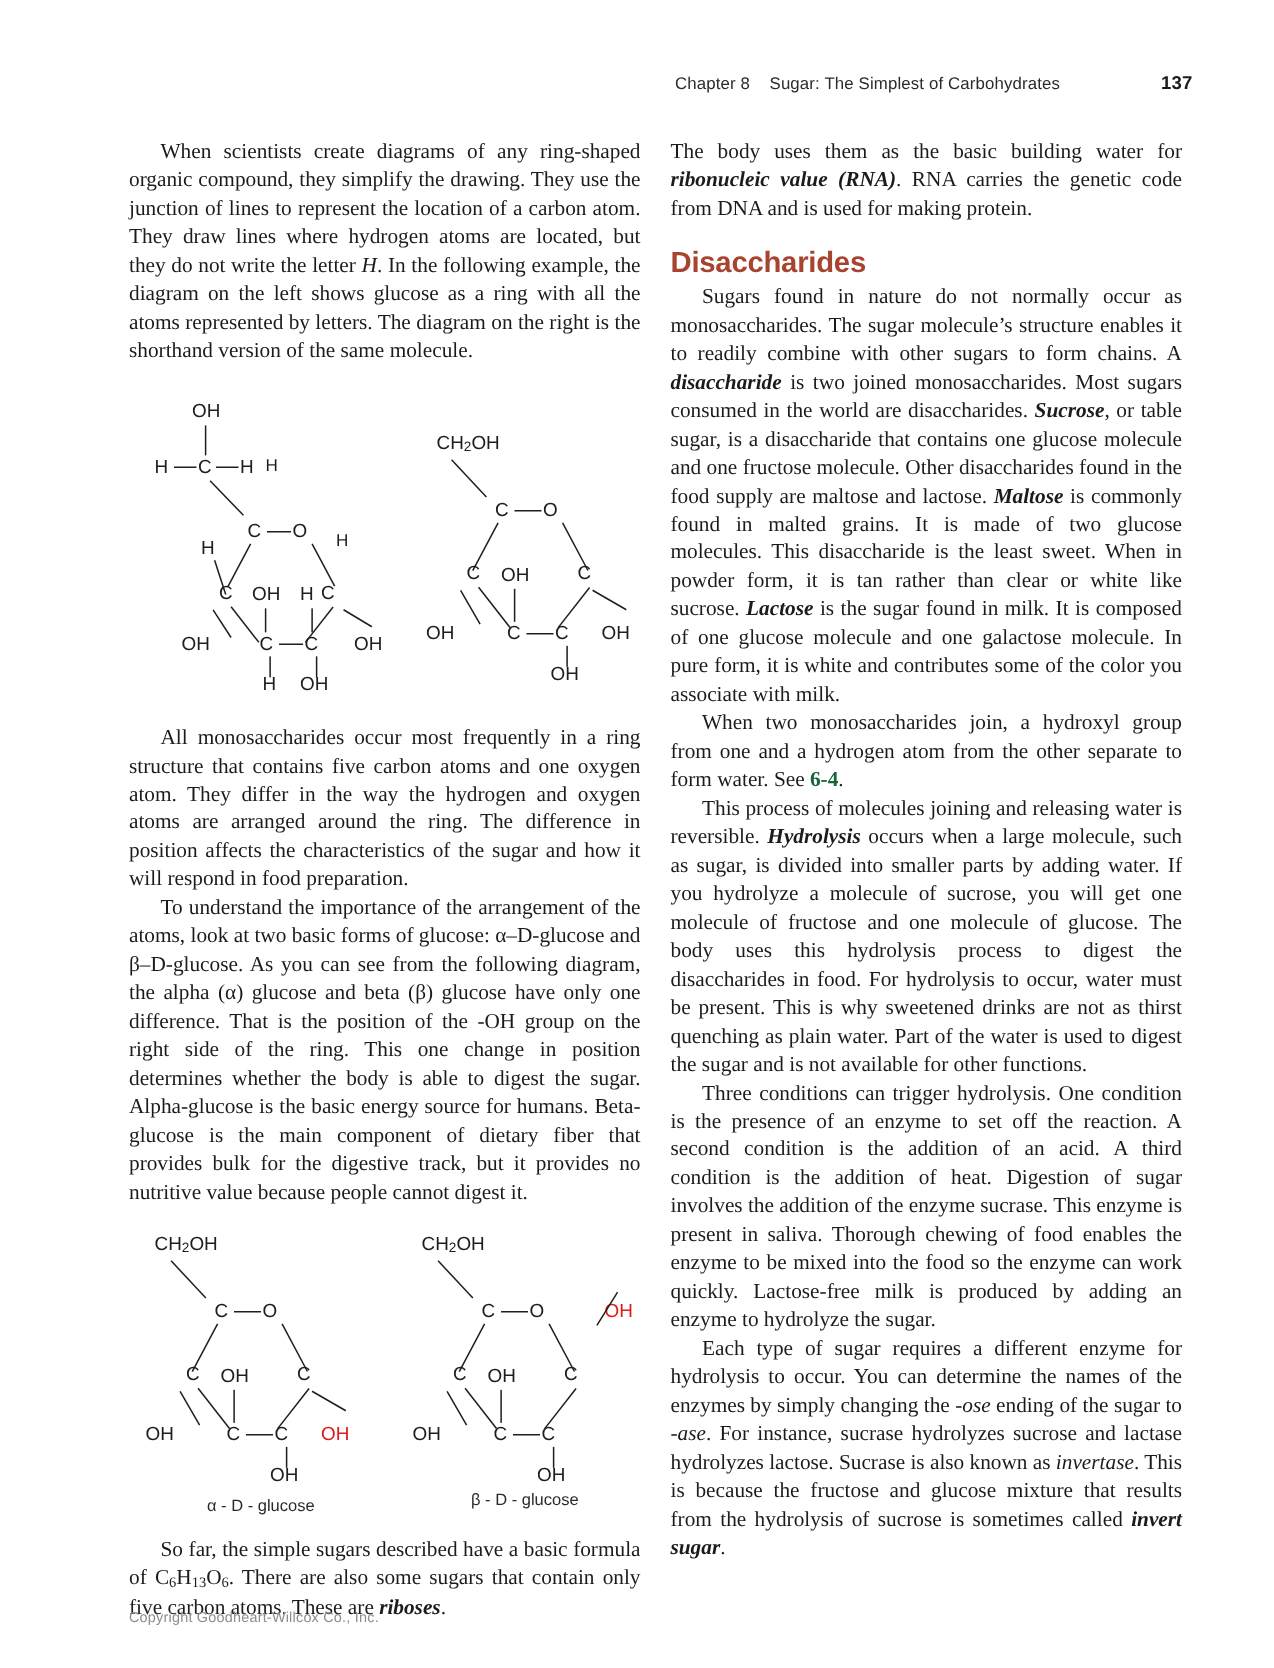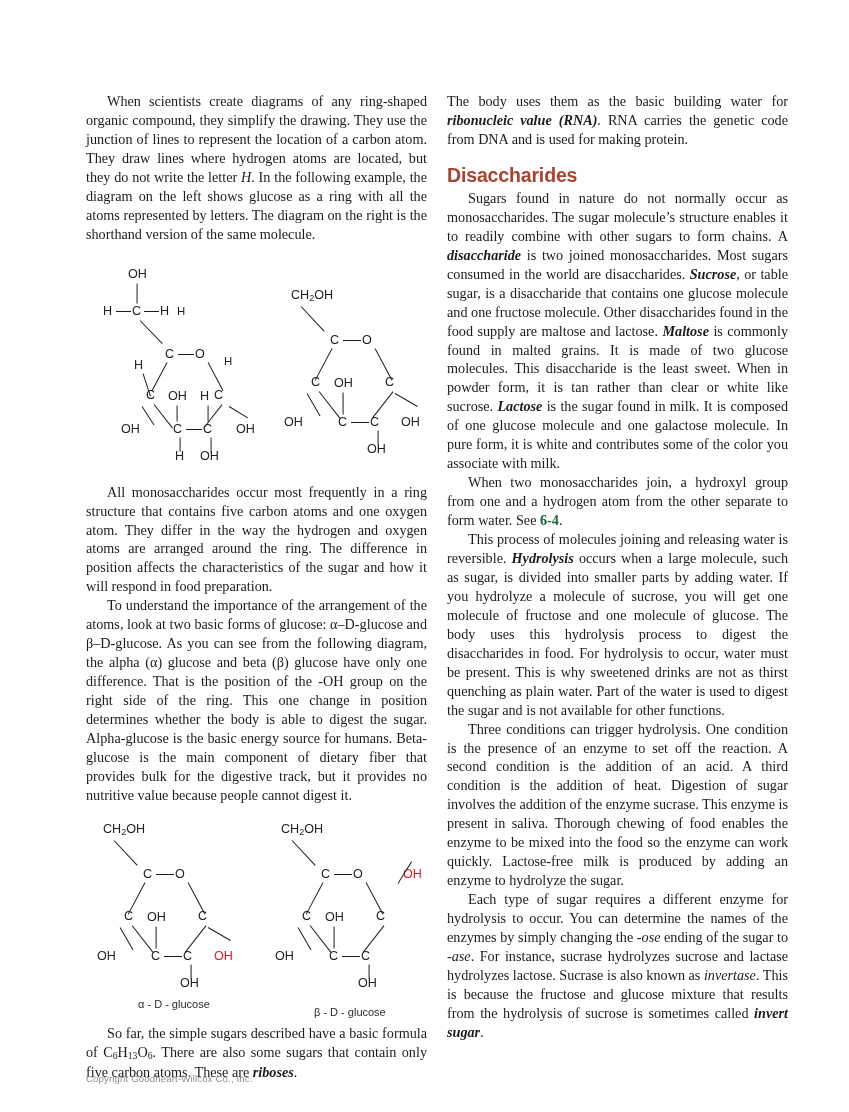--- a/index.html
+++ b/index.html
@@ -132,20 +132,26 @@
     font-size: 9.6px;
     color: #8d8d8d;
     letter-spacing: 0.15px;
   }
 </style>
 </head>
 <body>
 
 <div class="page">
 
+  <div class="running-head">
+    <span class="chap">Chapter 8</span>
+    <span class="sep"></span>
+    <span class="title">Sugar: The Simplest of Carbohydrates</span>
+    <span class="folio">137</span>
+  </div>
 
   <div class="col col-left">
 
     <p class="body"><span>When scientists create diagrams of any ring-shaped organic compound, they simplify the drawing. They use the junction of lines to represent the location of a carbon atom. They draw lines where hydrogen atoms are located, but they do not write the letter </span><span class="it">H</span><span>. In the following example, the diagram on the left shows glucose as a ring with all the atoms represented by letters. The diagram on the right is the shorthand version of the same molecule.</span></p>
 
     <div class="figure fig1">
 
       <span class="chem" style="left:30px; top:12px;">OH</span>
 
       <div class="bond" style="left:39px; top:27px; width:20px; transform:rotate(90deg);"></div>
@@ -298,21 +304,21 @@
 
       <div class="bond" style="left:212px; top:108px; width:34px; transform:rotate(52deg);"></div>
       <div class="bond" style="left:286px; top:108px; width:34px; transform:rotate(128deg);"></div>
 
       <span class="chem" style="left:177px; top:133px;">OH</span>
       <div class="bond" style="left:200px; top:110px; width:26px; transform:rotate(60deg);"></div>
 
       <span class="chem" style="left:260px; top:160px;">OH</span>
       <div class="bond" style="left:271px; top:147px; width:14px; transform:rotate(90deg);"></div>
 
-      <span class="caption" style="left:216px; top:188px;">β - D - glucose</span>
+      <span class="caption" style="left:216px; top:176px;">β - D - glucose</span>
     </div>
 
     <p class="body"><span>So far, the simple sugars described have a basic formula of C</span><sub>6</sub><span>H</span><sub>13</sub><span>O</span><sub>6</sub><span>. There are also some sugars that contain only five carbon atoms. These are </span><span class="bi">riboses</span><span>.</span></p>
   </div>
 
   <div class="col col-right">
 
     <p class="body noindent"><span>The body uses them as the basic building water for </span><span class="bi">ribonucleic value (RNA)</span><span>. RNA carries the genetic code from DNA and is used for making protein.</span></p>
 
     <h2 class="section">Disaccharides</h2>

